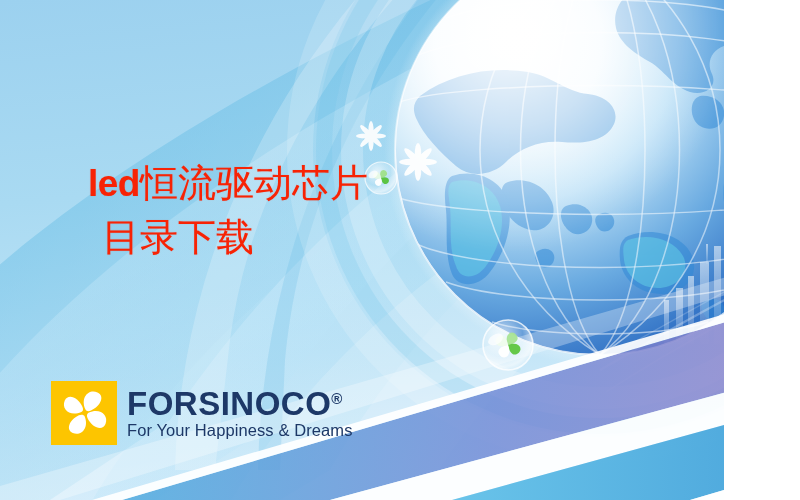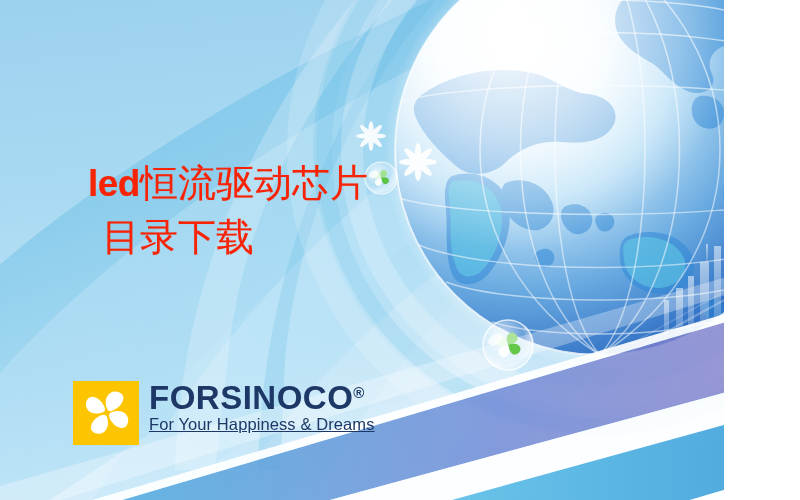--- a/index.html
+++ b/index.html
@@ -42,24 +42,25 @@
   #headline .latin {
     font-family: "Liberation Sans", sans-serif;
     font-weight: 700;
     font-size: 37px;
     letter-spacing: -0.5px;
   }
 
   
   #logo {
     position: absolute;
-    left: 73px;
+    left: 51px;
     top: 381px;
     z-index: 40;
     display: flex;
+    align-items: center;
   }
   #logo-mark {
     width: 66px;
     height: 64px;
     background: #fdc500;
     flex: none;
     position: relative;
   }
   #logo-mark svg { display: block; }
   #logo-text {
@@ -81,21 +82,20 @@
     font-weight: 700;
   }
   #logo-tagline {
     display: block;
     font-family: "Liberation Sans", sans-serif;
     font-size: 16.5px;
     letter-spacing: 0.1px;
     margin-top: 2px;
     line-height: 1;
     white-space: nowrap;
-    text-decoration: underline;
   }
 </style>
 </head>
 <body>
 
 <div id="banner">
 
   <svg id="bg-svg" viewBox="0 0 800 500" xmlns="http://www.w3.org/2000/svg">
     <defs>
       <linearGradient id="gBase" x1="0" y1="0" x2="0.15" y2="1">

